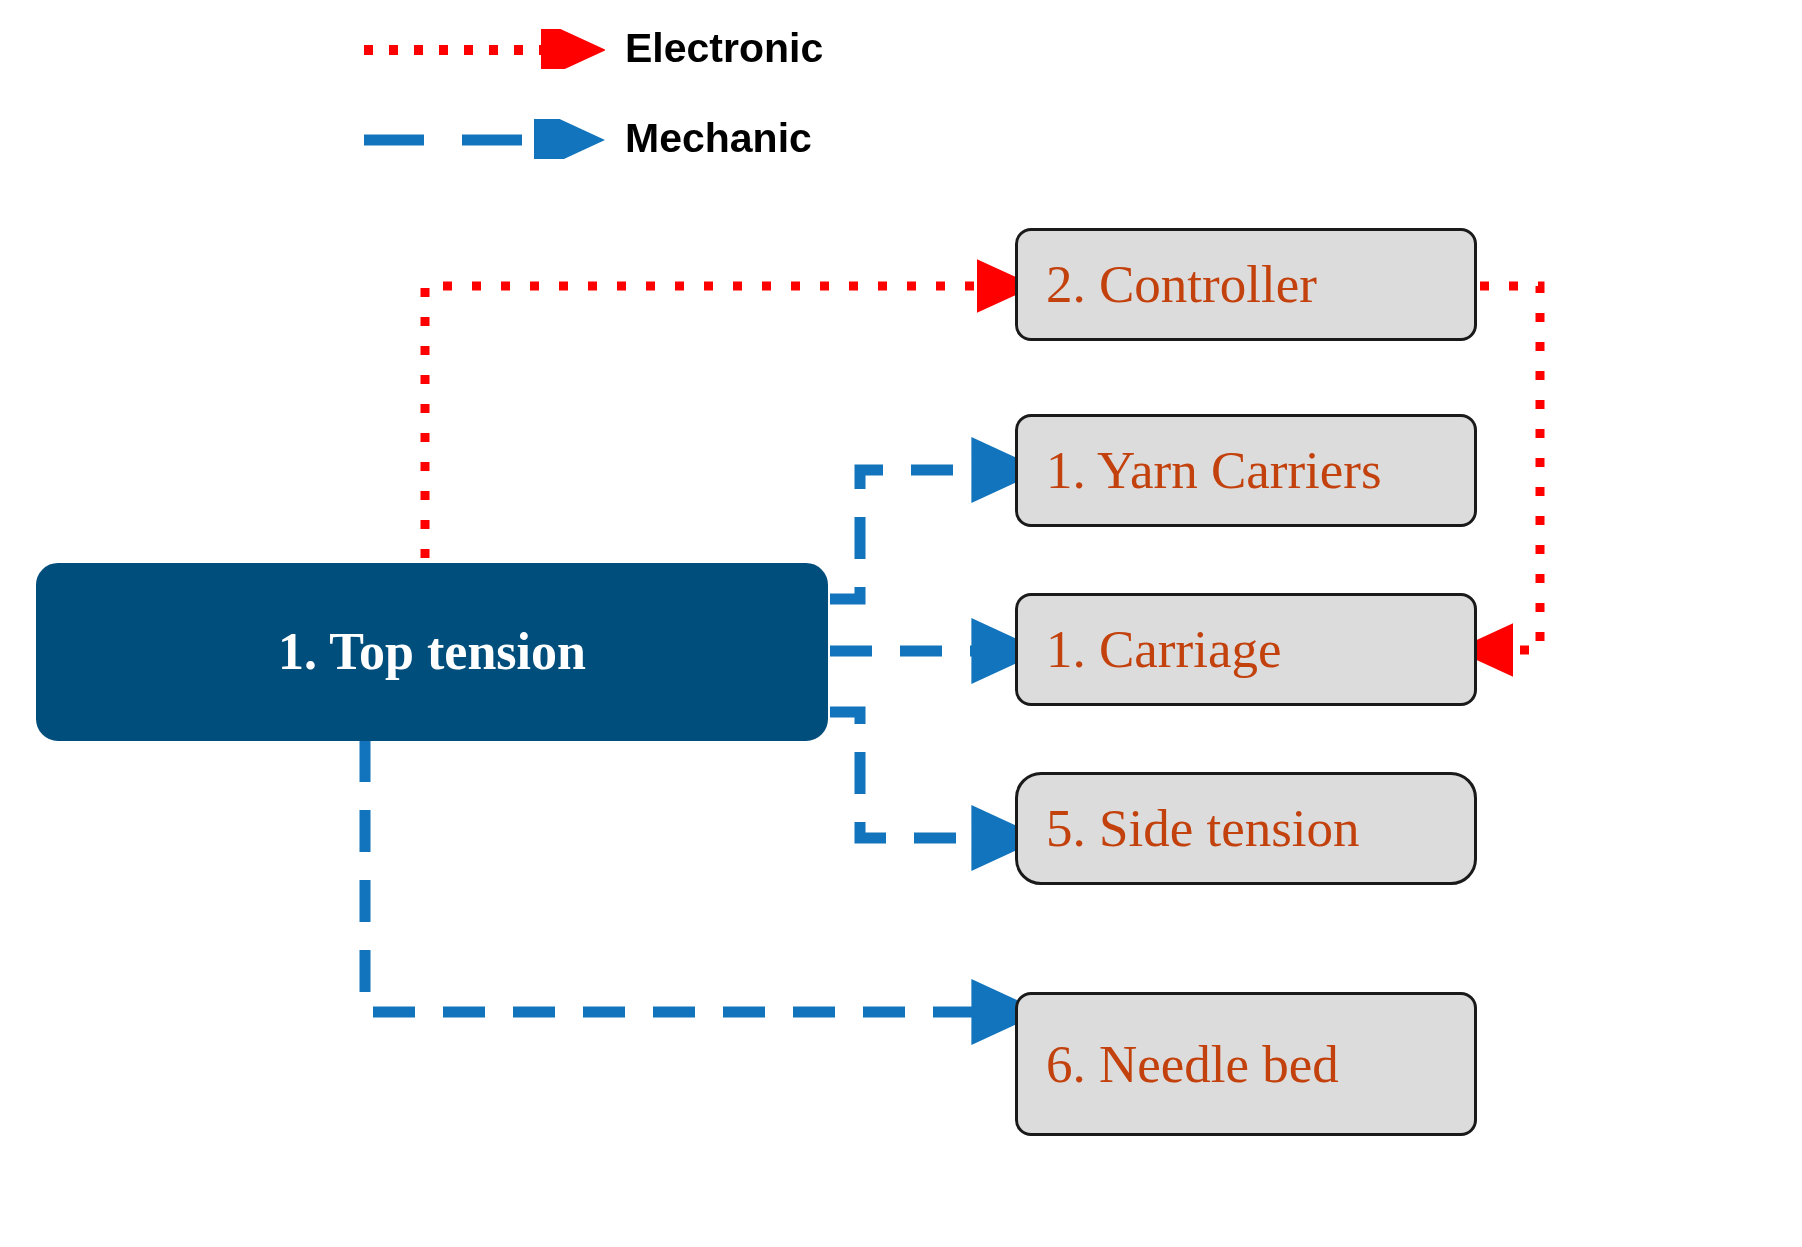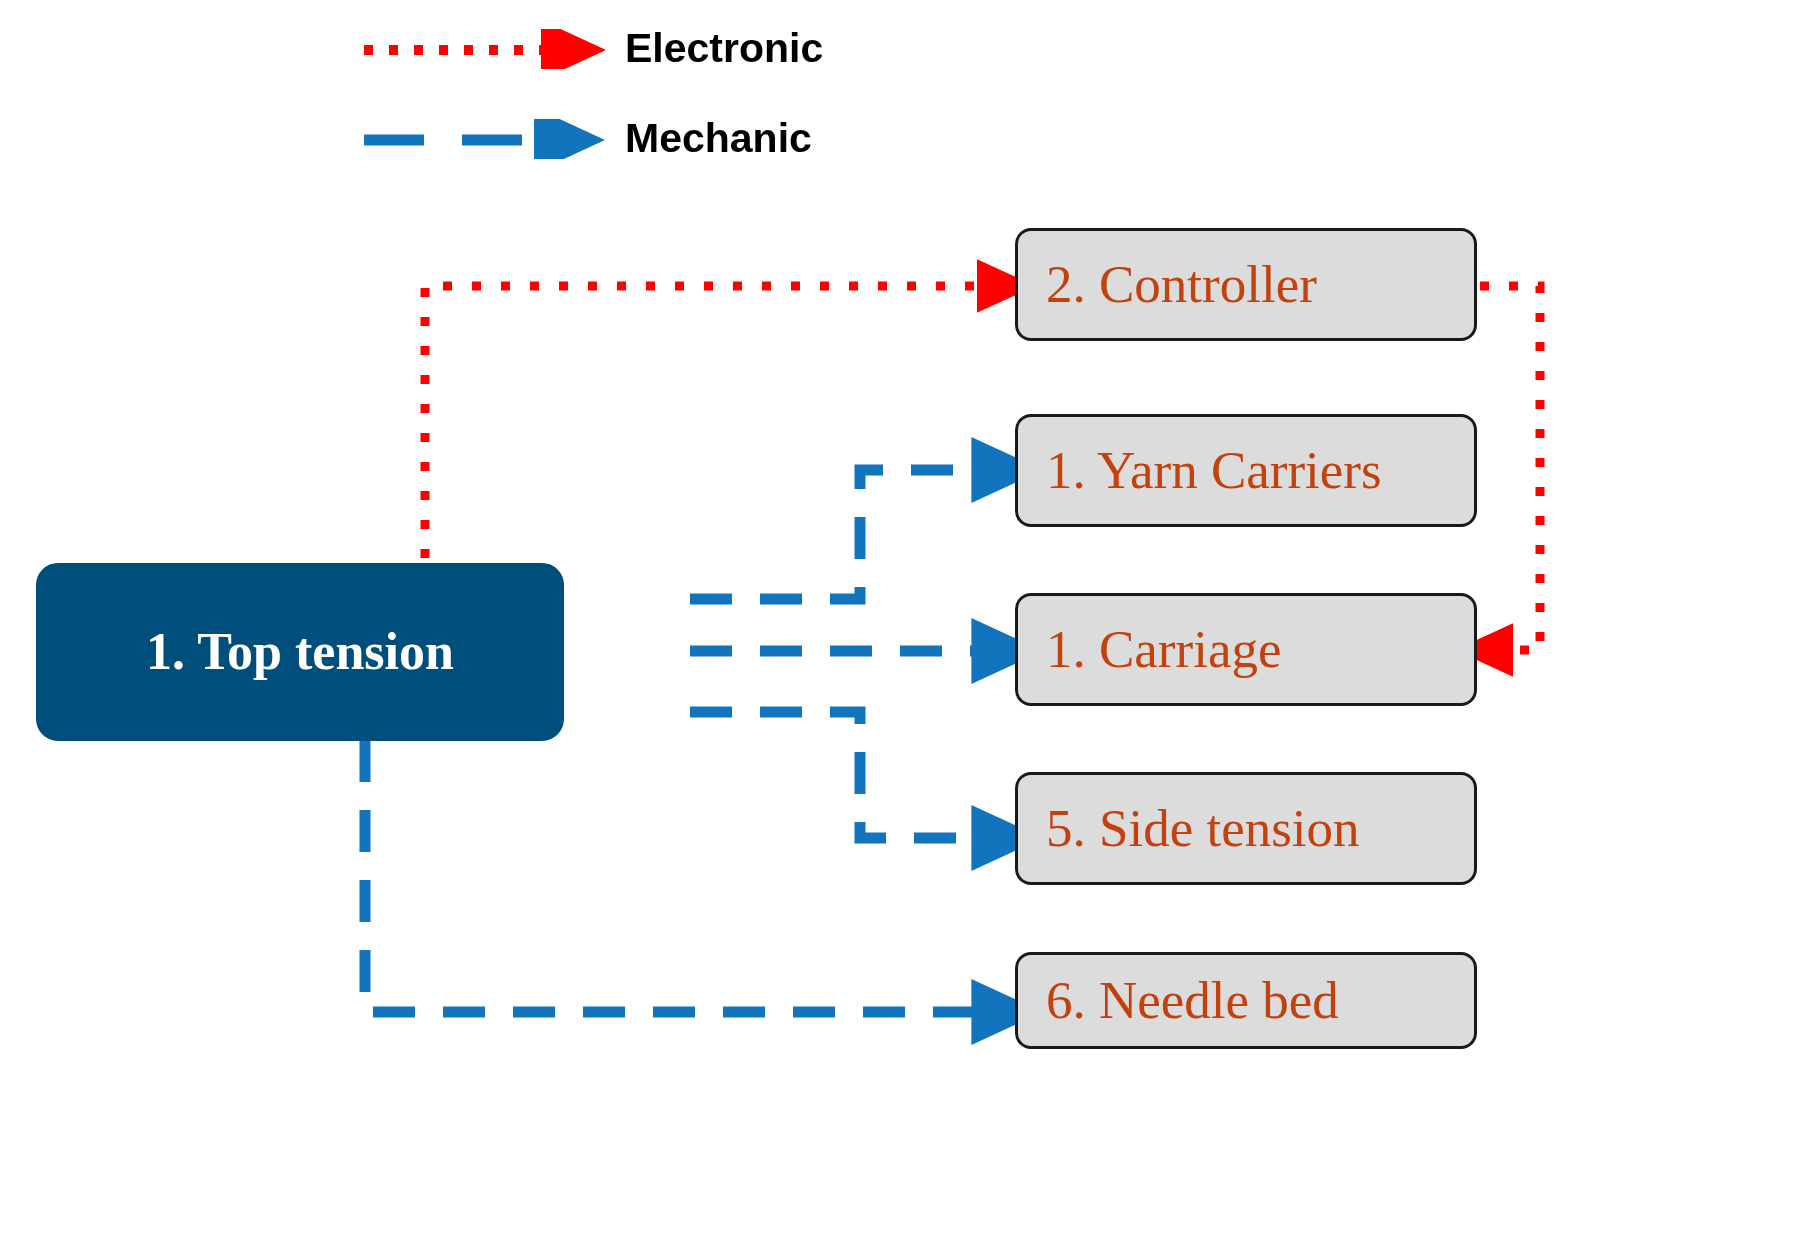--- a/index.html
+++ b/index.html
@@ -129,37 +129,37 @@
           <marker id="lg-arrow-blue" markerWidth="7" markerHeight="7" refX="2.4" refY="3" orient="auto" markerUnits="strokeWidth">
             <path d="M0,0 L6.5,3 L0,6 Z" fill="#1274BC"></path>
           </marker>
         </defs>
         <path d="M 4 21 L 200 21" fill="none" stroke="#1274BC" stroke-width="11" stroke-dasharray="60 38" stroke-linecap="butt" marker-end="url(#lg-arrow-blue)"></path>
       </svg>
     </div>
     <span class="legend-label">Mechanic</span>
   </div>
 
-  <div class="node node-primary" style="left:36px; top:563px; width:528px; height:178px;">
+  <div class="node node-primary" style="left:36px; top:563px; width:792px; height:178px;">
     <span class="node-label">1. Top tension</span>
   </div>
 
   <div class="node node-gray" style="left:1015px; top:228px; width:462px; height:113px;">
     <span class="node-label">2. Controller</span>
   </div>
 
   <div class="node node-gray" style="left:1015px; top:414px; width:462px; height:113px;">
     <span class="node-label">1. Yarn Carriers</span>
   </div>
 
   <div class="node node-gray" style="left:1015px; top:593px; width:462px; height:113px;">
     <span class="node-label">1. Carriage</span>
   </div>
 
-  <div class="node node-gray" style="left:1015px; top:772px; width:462px; height:113px;">
+  <div class="node node-gray" style="left:1015px; top:772px; width:462px; height:113px;border-radius:26px;">
     <span class="node-label">5. Side tension</span>
   </div>
 
-  <div class="node node-gray" style="left:1015px; top:952px; width:462px; height:97px;">
+  <div class="node node-gray" style="left:1015px; top:992px; width:462px; height:144px;">
     <span class="node-label">6. Needle bed</span>
   </div>
 
 </div>
 
 </body></html>

